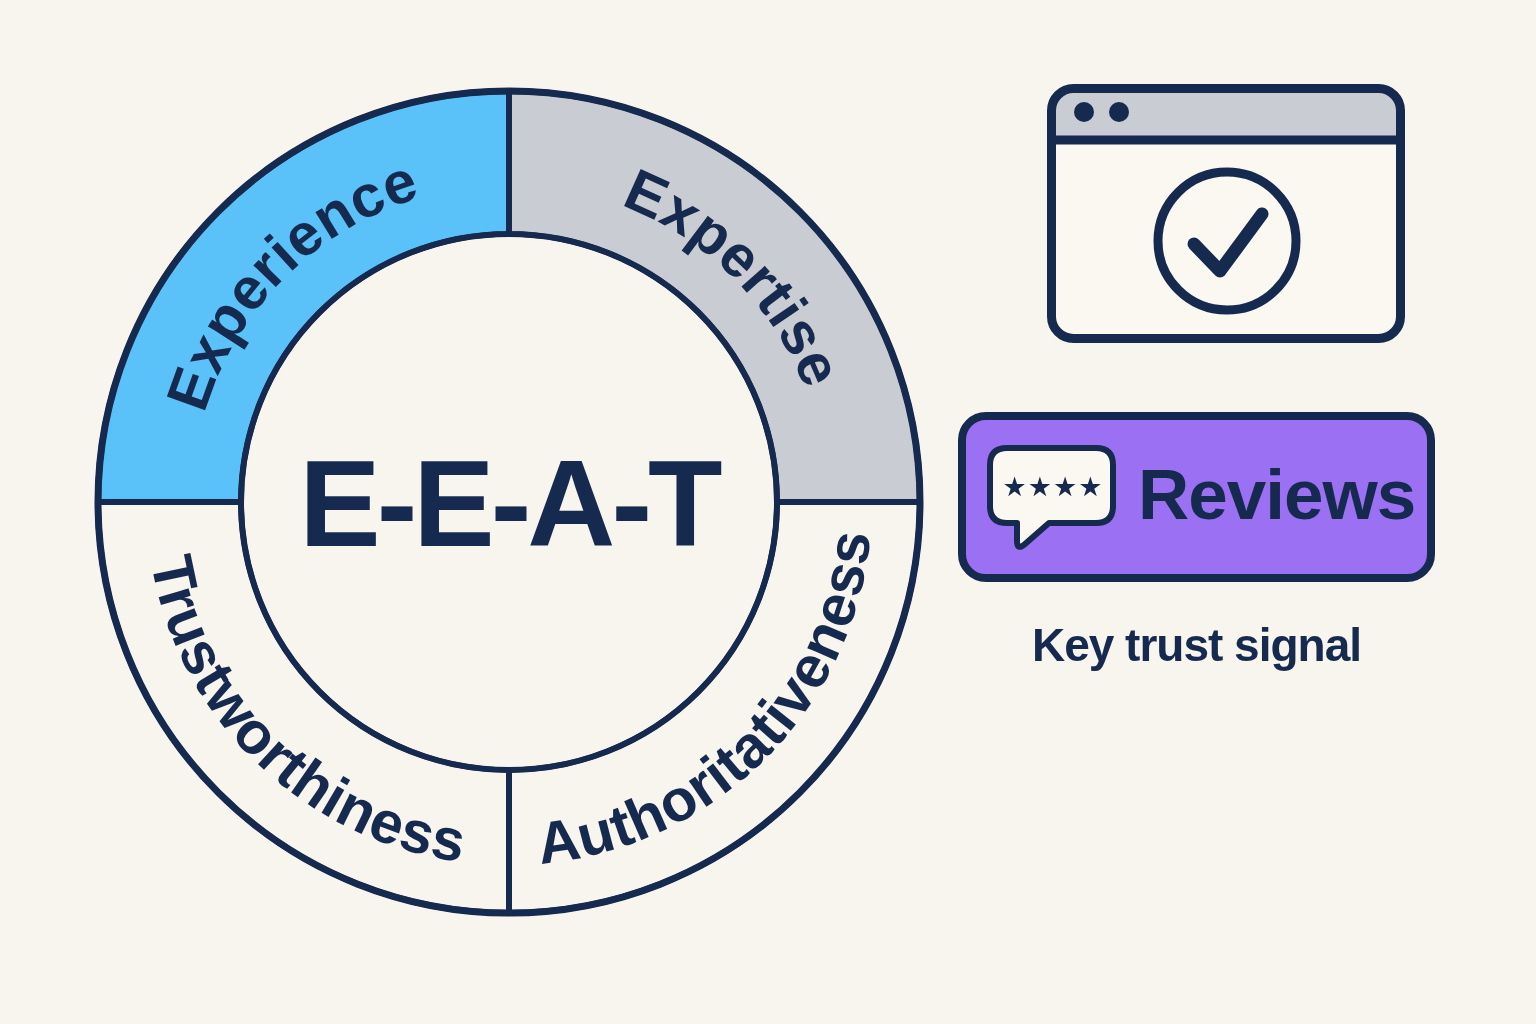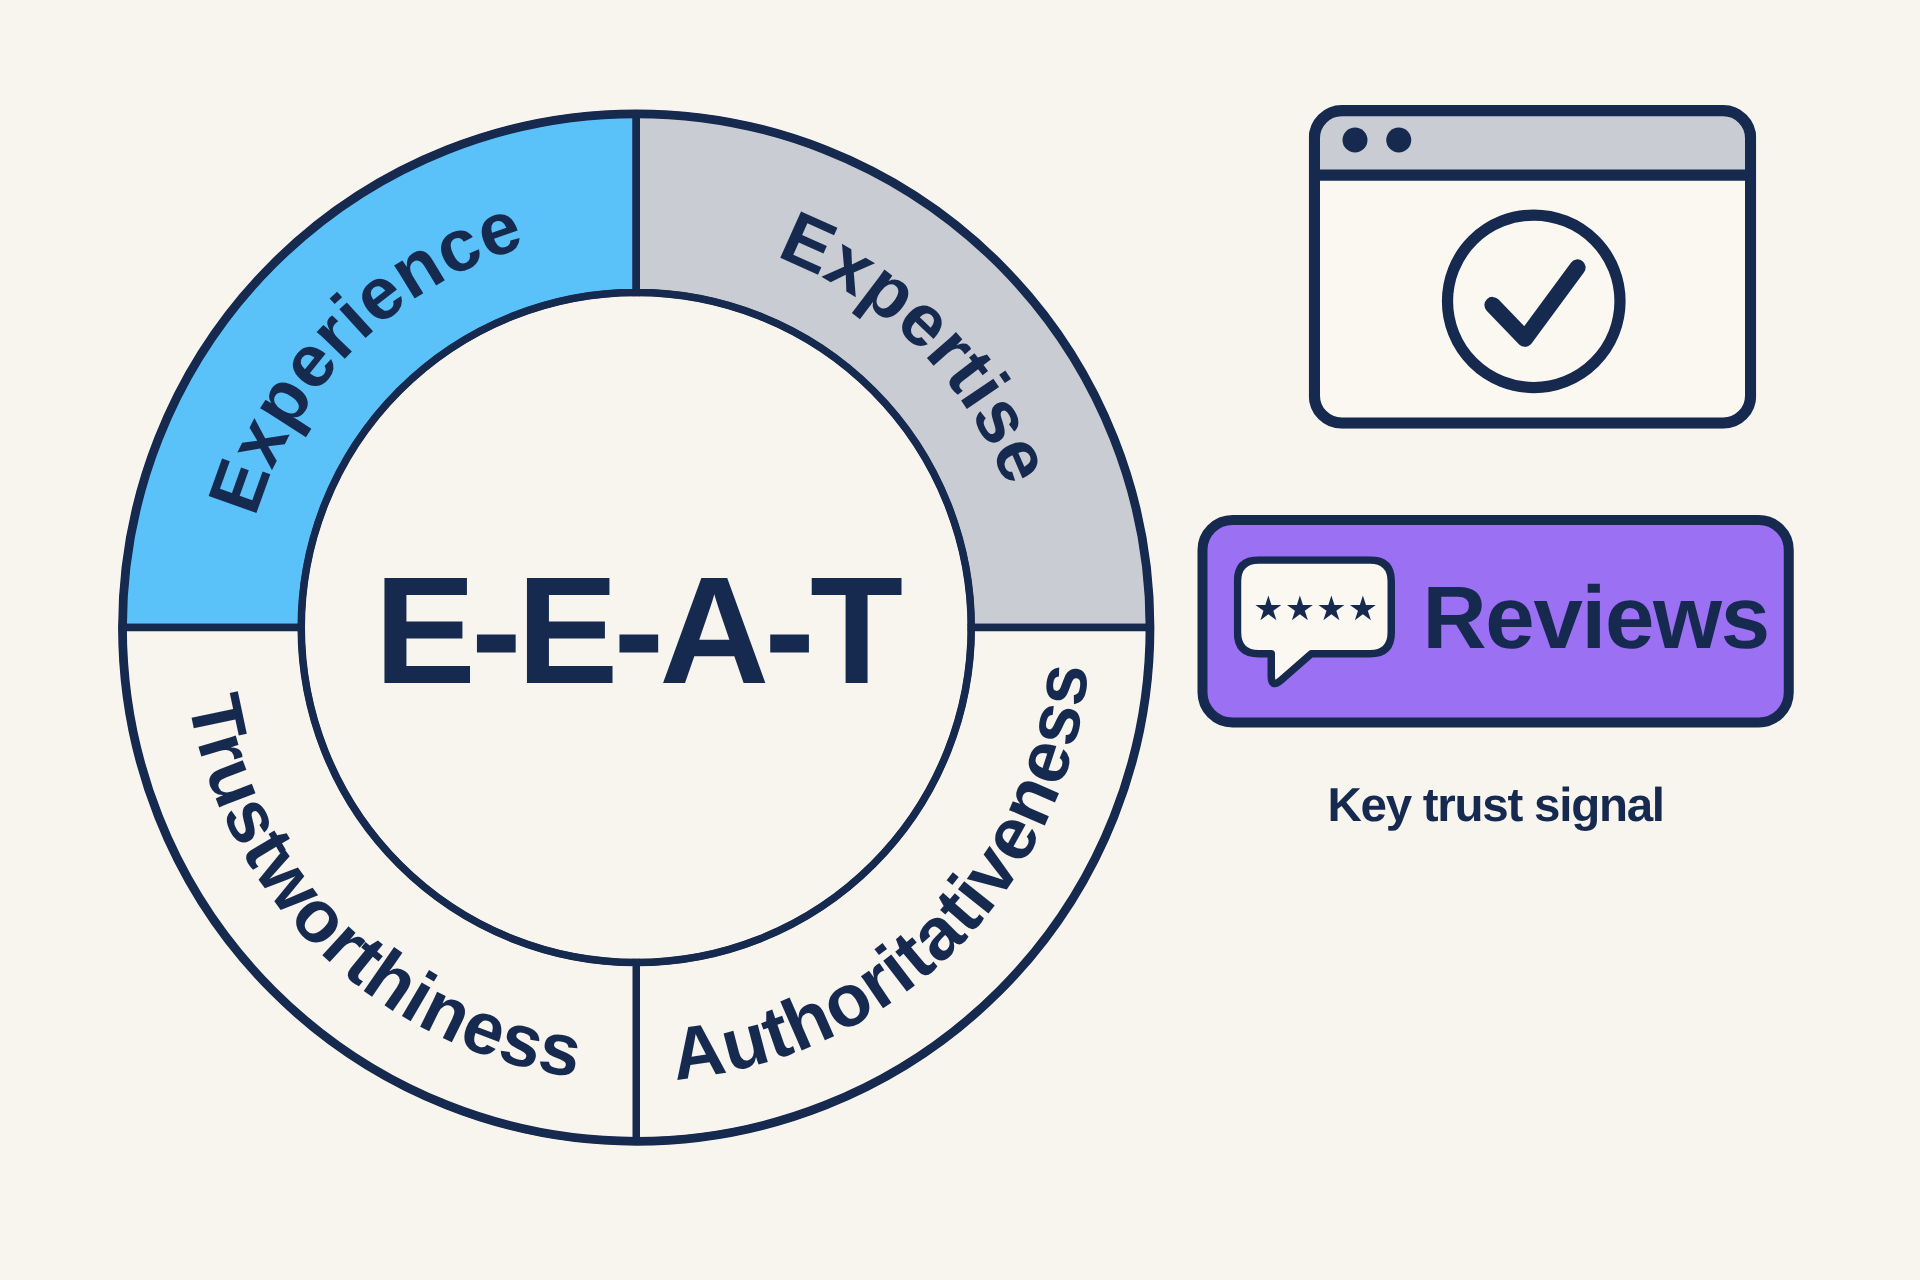--- a/index.html
+++ b/index.html
@@ -16,21 +16,21 @@
     left:958px;top:412px;width:477px;height:170px;box-sizing:border-box;
     background:#9C70F3;border:8px solid #16294F;border-radius:28px;
     display:flex;align-items:center;padding-left:21px;gap:21px;
   }
   #reviews-badge .badge-label{
     font-size:71px;font-weight:bold;color:#16294F;letter-spacing:-1px;line-height:1;
     padding-bottom:6px;
   }
   #caption{
     left:958px;top:615px;width:477px;text-align:center;
-    font-size:38px;font-weight:bold;color:#16294F;line-height:60px;letter-spacing:-1px;
+    font-size:46px;font-weight:bold;color:#16294F;line-height:60px;letter-spacing:-1px;
   }
   #caption span{display:block;}
 </style>
 </head>
 <body>
 
 <svg class="abs" style="left:0;top:0;" width="1024" height="1024" viewBox="0 0 1024 1024">
   <defs>
     <path id="topArc" d="M 192 502 A 317 317 0 0 1 826 502"></path>
     <path id="botArc" d="M 146 502 A 363 363 0 0 0 872 502"></path>

